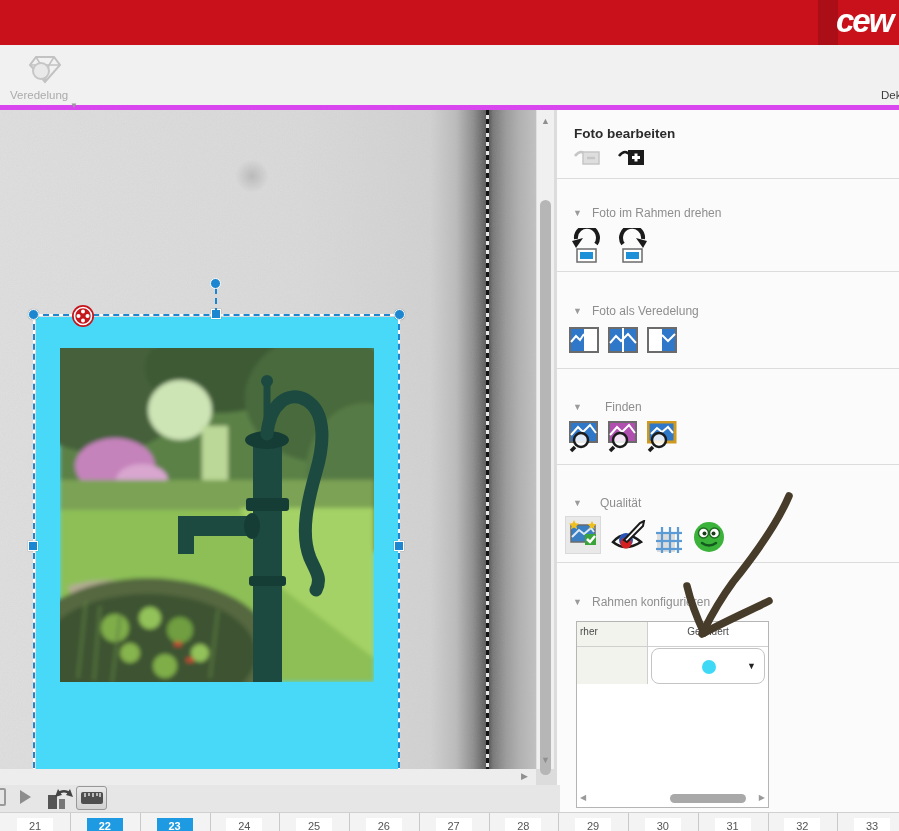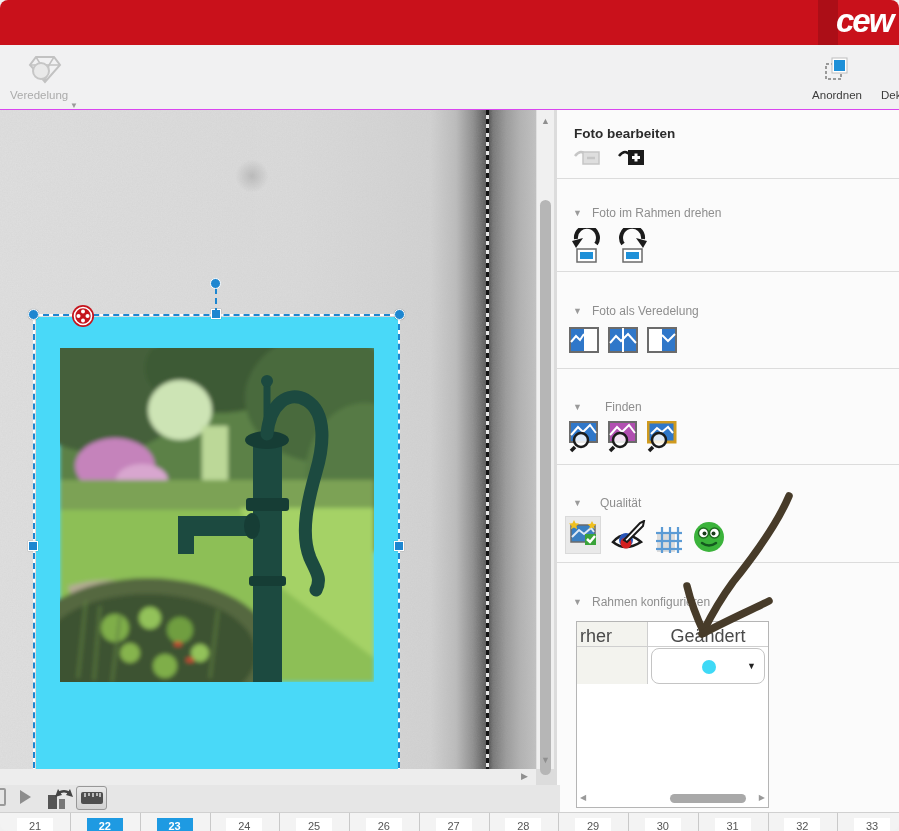--- a/index.html
+++ b/index.html
@@ -1,26 +1,26 @@
 <!DOCTYPE html>
 <html><head>
 <meta charset="utf-8">
 <style>
   html,body{margin:0;padding:0;background:#f1f1f1;}
   *{box-sizing:border-box;font-family:"Liberation Sans",sans-serif;}
-  .app{position:relative;width:899px;height:831px;overflow:hidden;background:#f1f1f1;border-radius:8px;}
+  .app{position:relative;width:899px;height:831px;overflow:hidden;background:#f1f1f1;}
 
   
   .redbar{position:absolute;left:0;top:0;width:899px;height:45px;background:#c9111b;}
   .redbar .darkpatch{position:absolute;left:818px;top:0;width:20px;height:45px;background:rgba(0,0,0,0.14);}
   .logo{position:absolute;left:836px;top:2px;width:70px;height:42px;color:#fff;
         font-size:33px;font-weight:bold;font-style:italic;letter-spacing:-2px;overflow:hidden;}
 
   
-  .toolbar{position:absolute;left:0;top:45px;width:899px;height:65px;background:#f1f1f2;border-bottom:1px solid #d946ef;}
+  .toolbar{position:absolute;left:0;top:45px;width:899px;height:65px;background:#f1f1f2;border-bottom:5px solid #d946ef;}
   .ver-btn{position:absolute;left:4px;top:4px;width:96px;height:58px;}
   .ver-btn svg{position:absolute;left:24px;top:4px;}
   .ver-label{position:absolute;left:6px;top:40px;font-size:11.5px;color:#ababab;}
   .ver-caret{position:absolute;left:66px;top:52px;font-size:8px;color:#9a9a9a;}
   .tab{position:absolute;top:0;height:65px;text-align:center;padding-top:10px;color:#3c3c3c;font-size:11.5px;}
   .tab.active{background:#fcfcfc;}
   .tab svg{display:block;margin:0 auto 6px auto;}
   .tab-bearbeiten{left:731px;width:70px;}
   .tab-anordnen{left:803px;width:68px;}
   .tab-dek{left:873px;width:40px;overflow:hidden;text-align:left;padding-left:8px;}
@@ -65,21 +65,21 @@
   .sec-label{position:absolute;font-size:12px;color:#8e8e8e;}
   .sec-caret{position:absolute;font-size:9px;color:#9a9a9a;}
   .iconrow{position:absolute;display:flex;gap:9px;align-items:flex-end;}
   .qual-active{background:#e9e9e9;border:1px solid #dadada;padding:2px;}
 
   
   .ftable{position:absolute;left:19px;top:511px;width:193px;height:187px;background:#fff;border:1px solid #b5b5b5;}
   .ftable .colsep{position:absolute;left:70px;top:0;width:0;height:62px;border-left:1px solid #cfcfcf;}
   .ftable .hline{position:absolute;left:0;top:24px;width:191px;height:0;border-top:1px solid #cfcfcf;}
   .ftable .leftcell{position:absolute;left:0;top:0;width:70px;height:62px;background:#f3f3ee;}
-  .ftable .th{position:absolute;top:4px;font-size:18px;color:#4a4a4a;}
+  .ftable .th{position:absolute;top:4px;font-size:10px;color:#4a4a4a;}
   .th-before{left:3px;}
   .th-after{left:71px;width:120px;text-align:center;}
   .dropdown{position:absolute;left:74px;top:26px;width:114px;height:36px;background:#fff;border:1px solid #c4c4c4;border-radius:8px;}
   .swatch{position:absolute;left:50px;top:11px;width:14px;height:14px;border-radius:50%;}
   .dd-caret{position:absolute;right:8px;top:12px;font-size:9px;color:#222;}
   .tscroll{position:absolute;left:1px;bottom:2px;width:189px;height:13px;}
   .tscroll .thumb{position:absolute;left:92px;top:2px;width:76px;height:9px;background:#a9a9a9;border-radius:5px;}
   .tscroll .a{position:absolute;top:1px;font-size:8px;color:#9a9a9a;}
 
   
@@ -112,28 +112,20 @@
       <svg width="34" height="32" viewBox="0 0 34 32">
         <polygon points="8,4 26,4 32,12 17,29 2,12" fill="none" stroke="#c2c2c2" stroke-width="2"></polygon>
         <polyline points="8,4 13,12 17,29 21,12 26,4" fill="none" stroke="#c2c2c2" stroke-width="1.5"></polyline>
         <line x1="2" y1="12" x2="32" y2="12" stroke="#c2c2c2" stroke-width="1.5"></line>
         <circle cx="13" cy="18" r="8" fill="#e9e9e9" stroke="#c6c6c6" stroke-width="2"></circle>
       </svg>
       <span class="ver-label">Veredelung</span>
       <span class="ver-caret">▼</span>
     </div>
 
-    <div class="tab tab-anordnen">
-      <svg width="28" height="28" viewBox="0 0 28 28">
-        <rect x="3" y="9" width="15" height="15" fill="none" stroke="#9a9a9a" stroke-width="2" stroke-dasharray="3 2"></rect>
-        <rect x="9" y="3" width="15" height="15" fill="#fff" stroke="#bdbdbd" stroke-width="1"></rect>
-        <rect x="11" y="5" width="11" height="11" fill="#1e90d8"></rect>
-      </svg>
-      <span>Anordnen</span>
-    </div>
     <div class="tab tab-dek">
       <svg width="28" height="28" viewBox="0 0 28 28">
         <rect x="16" y="3" width="14" height="22" rx="2" fill="#1b1b1b"></rect>
       </svg>
       <span>Dek</span>
     </div>
   </div>
 
   <div class="canvas">
     <div class="page-texture"></div>

